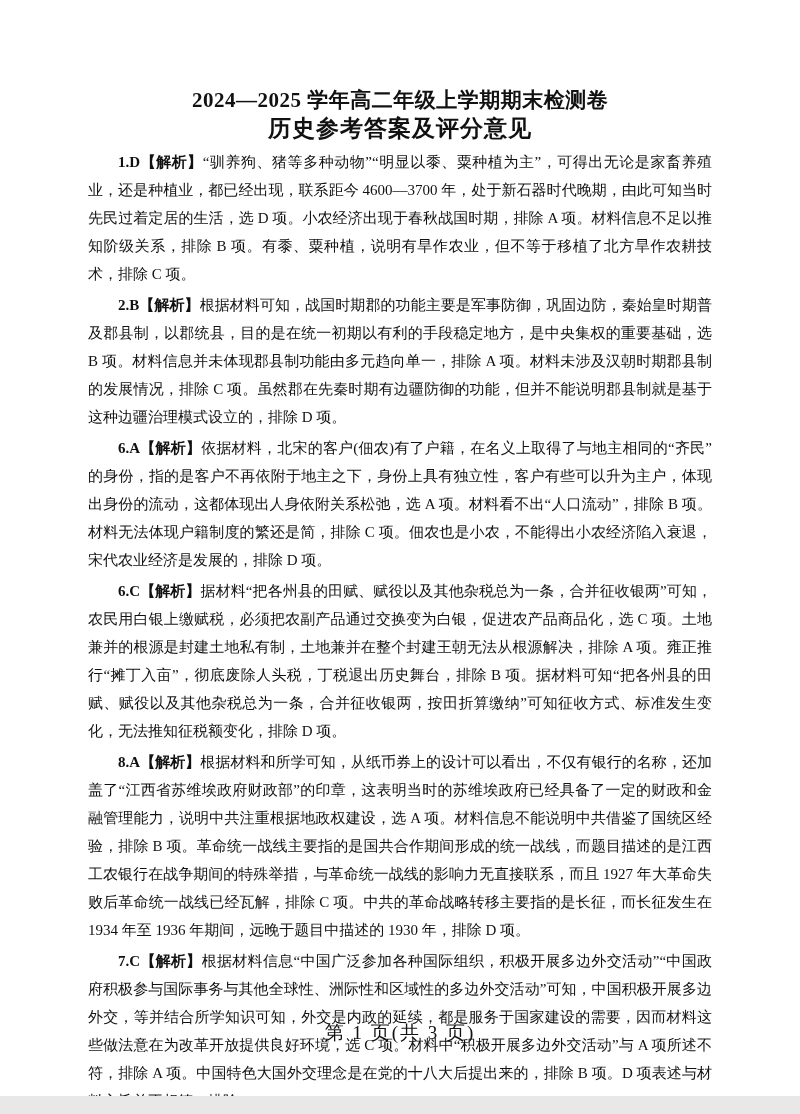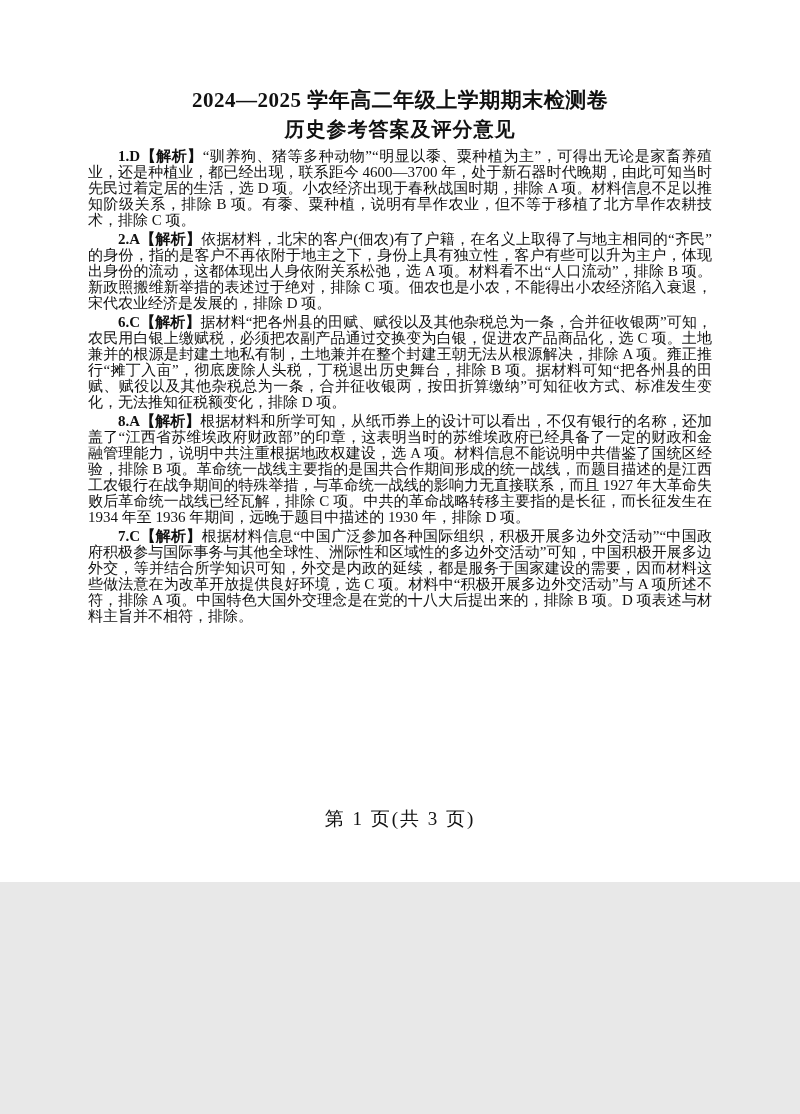--- a/index.html
+++ b/index.html
@@ -3,21 +3,21 @@
 <meta charset="utf-8">
 <style>
   html, body {
     margin: 0;
     padding: 0;
     background: #e8e8e8;
   }
   .page {
     position: relative;
     width: 800px;
-    height: 882px;
+    height: 1096px;
     margin: 0 auto;
     background: #ffffff;
     color: #111111;
     font-family: "Liberation Serif", "DejaVu Serif", serif;
     overflow: hidden;
     box-sizing: border-box;
   }
   .content {
     position: absolute;
     top: 86px;
@@ -26,35 +26,35 @@
   }
   .title-main {
     text-align: center;
     font-size: 21px;
     font-weight: bold;
     line-height: 28px;
     letter-spacing: 0.5px;
   }
   .title-sub {
     text-align: center;
-    font-size: 20px;
+    font-size: 23px;
     font-weight: bold;
     line-height: 26px;
     margin-top: 2px;
     margin-bottom: 6px;
     letter-spacing: 1px;
   }
   .answers {
     text-align: justify;
   }
   .answer {
     margin: 0 0 3px 0;
     text-indent: 2em;
     font-size: 15px;
-    line-height: 16px;
+    line-height: 28px;
     text-align: justify;
     word-break: break-all;
   }
   .answer .lead-num {
     font-weight: bold;
   }
   .answer .lead-tag {
     font-weight: bold;
   }
   .page-footer {
@@ -71,24 +71,25 @@
 </head>
 <body>
 
 <div class="page">
   <div class="content">
     <div class="title-main">2024—2025 学年高二年级上学期期末检测卷</div>
     <div class="title-sub">历史参考答案及评分意见</div>
     <div class="answers" id="answers-host">
   <p class="answer"><span class="lead-num">1.D</span><span class="lead-tag">【解析】</span><span class="answer-text">“驯养狗、猪等多种动物”“明显以黍、粟种植为主”，可得出无论是家畜养殖业，还是种植业，都已经出现，联系距今 4600—3700 年，处于新石器时代晚期，由此可知当时先民过着定居的生活，选 D 项。小农经济出现于春秋战国时期，排除 A 项。材料信息不足以推知阶级关系，排除 B 项。有黍、粟种植，说明有旱作农业，但不等于移植了北方旱作农耕技术，排除 C 项。</span></p>
 
+  <p class="answer"><span class="lead-num">2.B</span><span class="lead-tag">【解析】</span><span class="answer-text">根据材料可知，战国时期郡的功能主要是军事防御，巩固边防，秦始皇时期普及郡县制，以郡统县，目的是在统一初期以有利的手段稳定地方，是中央集权的重要基础，选 B 项。材料信息并未体现郡县制功能由多元趋向单一，排除 A 项。材料未涉及汉朝时期郡县制的发展情况，排除 C 项。虽然郡在先秦时期有边疆防御的功能，但并不能说明郡县制就是基于这种边疆治理模式设立的，排除 D 项。</span></p>
 
 
 
-  <p class="answer"><span class="lead-num">2.A</span><span class="lead-tag">【解析】</span><span class="answer-text">依据材料，北宋的客户(佃农)有了户籍，在名义上取得了与地主相同的“齐民”的身份，指的是客户不再依附于地主之下，身份上具有独立性，客户有些可以升为主户，体现出身份的流动，这都体现出人身依附关系松弛，选 A 项。材料看不出“人口流动”，排除 B 项。新政照搬维新举措的表述过于绝对，排除 C 项。佃农也是小农，不能得出小农经济陷入衰退，宋代农业经济是发展的，排除 D 项。</span></p>
+  <p class="answer"><span class="lead-num">6.A</span><span class="lead-tag">【解析】</span><span class="answer-text">依据材料，北宋的客户(佃农)有了户籍，在名义上取得了与地主相同的“齐民”的身份，指的是客户不再依附于地主之下，身份上具有独立性，客户有些可以升为主户，体现出身份的流动，这都体现出人身依附关系松弛，选 A 项。材料看不出“人口流动”，排除 B 项。材料无法体现户籍制度的繁还是简，排除 C 项。佃农也是小农，不能得出小农经济陷入衰退，宋代农业经济是发展的，排除 D 项。</span></p>
 
   <p class="answer"><span class="lead-num">6.C</span><span class="lead-tag">【解析】</span><span class="answer-text">据材料“把各州县的田赋、赋役以及其他杂税总为一条，合并征收银两”可知，农民用白银上缴赋税，必须把农副产品通过交换变为白银，促进农产品商品化，选 C 项。土地兼并的根源是封建土地私有制，土地兼并在整个封建王朝无法从根源解决，排除 A 项。雍正推行“摊丁入亩”，彻底废除人头税，丁税退出历史舞台，排除 B 项。据材料可知“把各州县的田赋、赋役以及其他杂税总为一条，合并征收银两，按田折算缴纳”可知征收方式、标准发生变化，无法推知征税额变化，排除 D 项。</span></p>
 
 
   <p class="answer"><span class="lead-num">8.A</span><span class="lead-tag">【解析】</span><span class="answer-text">根据材料和所学可知，从纸币券上的设计可以看出，不仅有银行的名称，还加盖了“江西省苏维埃政府财政部”的印章，这表明当时的苏维埃政府已经具备了一定的财政和金融管理能力，说明中共注重根据地政权建设，选 A 项。材料信息不能说明中共借鉴了国统区经验，排除 B 项。革命统一战线主要指的是国共合作期间形成的统一战线，而题目描述的是江西工农银行在战争期间的特殊举措，与革命统一战线的影响力无直接联系，而且 1927 年大革命失败后革命统一战线已经瓦解，排除 C 项。中共的革命战略转移主要指的是长征，而长征发生在 1934 年至 1936 年期间，远晚于题目中描述的 1930 年，排除 D 项。</span></p>
 
   <p class="answer"><span class="lead-num">7.C</span><span class="lead-tag">【解析】</span><span class="answer-text">根据材料信息“中国广泛参加各种国际组织，积极开展多边外交活动”“中国政府积极参与国际事务与其他全球性、洲际性和区域性的多边外交活动”可知，中国积极开展多边外交，等并结合所学知识可知，外交是内政的延续，都是服务于国家建设的需要，因而材料这些做法意在为改革开放提供良好环境，选 C 项。材料中“积极开展多边外交活动”与 A 项所述不符，排除 A 项。中国特色大国外交理念是在党的十八大后提出来的，排除 B 项。D 项表述与材料主旨并不相符，排除。</span></p>
 
 </div>
   </div>

